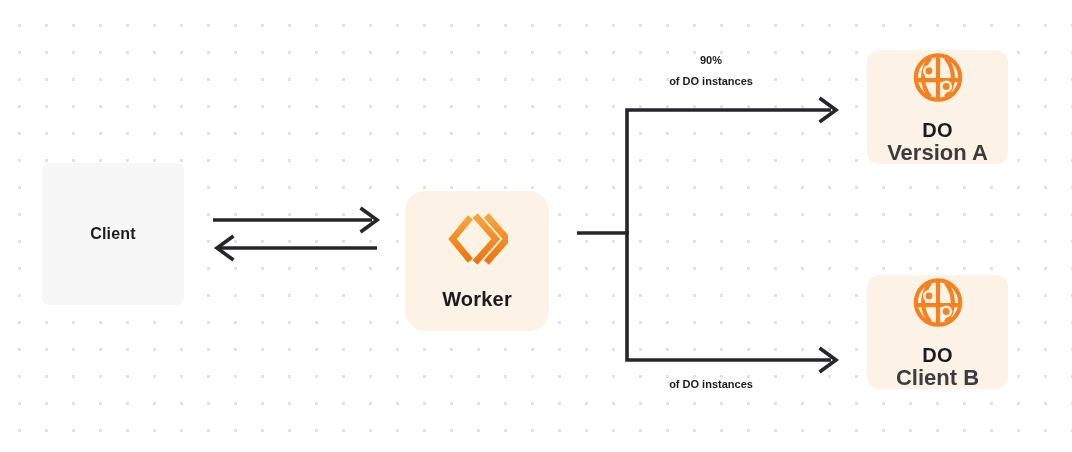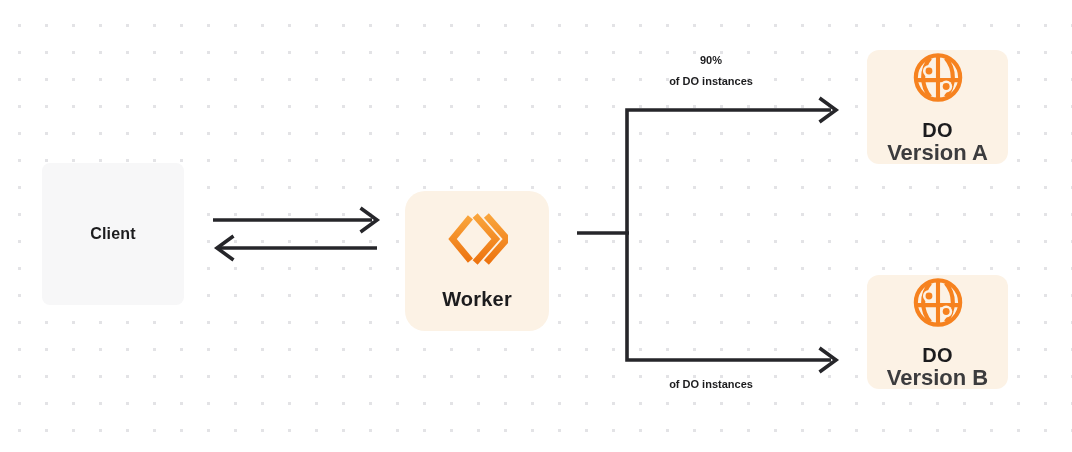--- a/index.html
+++ b/index.html
@@ -106,21 +106,21 @@
         <path d="M23,9.5 C12,22 12,42 23,54.5"></path>
         <path d="M41,9.5 C52,22 52,42 41,54.5"></path>
         <path d="M6.6,35 H57.4"></path>
       </g>
       <circle cx="21.5" cy="24.5" r="7" fill="var(--box-cream)"></circle>
       <circle cx="21.5" cy="24.5" r="4" fill="var(--orange)"></circle>
       <circle cx="41.5" cy="42.5" r="7" fill="var(--box-cream)"></circle>
       <circle cx="41.5" cy="42.5" r="4" fill="var(--orange)"></circle>
     </svg>
     <div class="node-title">DO</div>
-    <div class="node-sub">Version B</div>
+    <div class="node-sub">Client B</div>
   </div>
 
   <div class="edge-label top">
     <div>90%</div>
     <div>of DO instances</div>
   </div>
 
   <div class="edge-label bottom">
     <div>of DO instances</div>
   </div>

